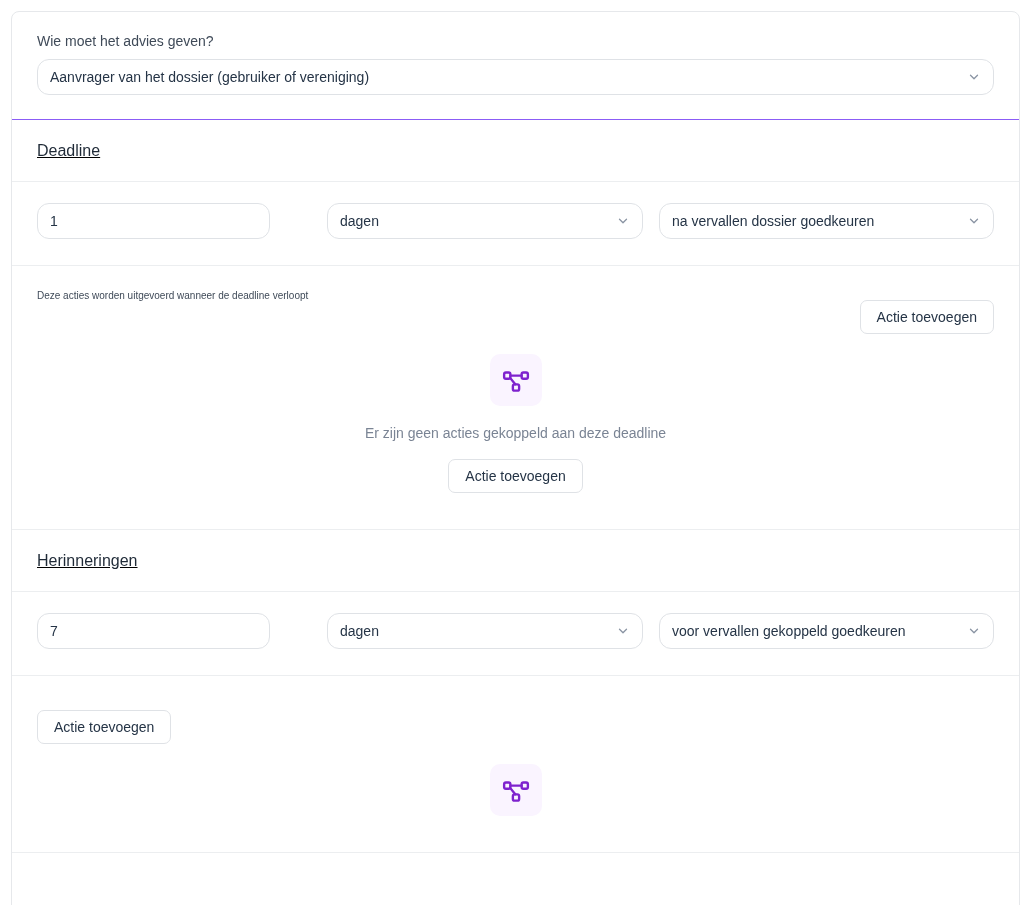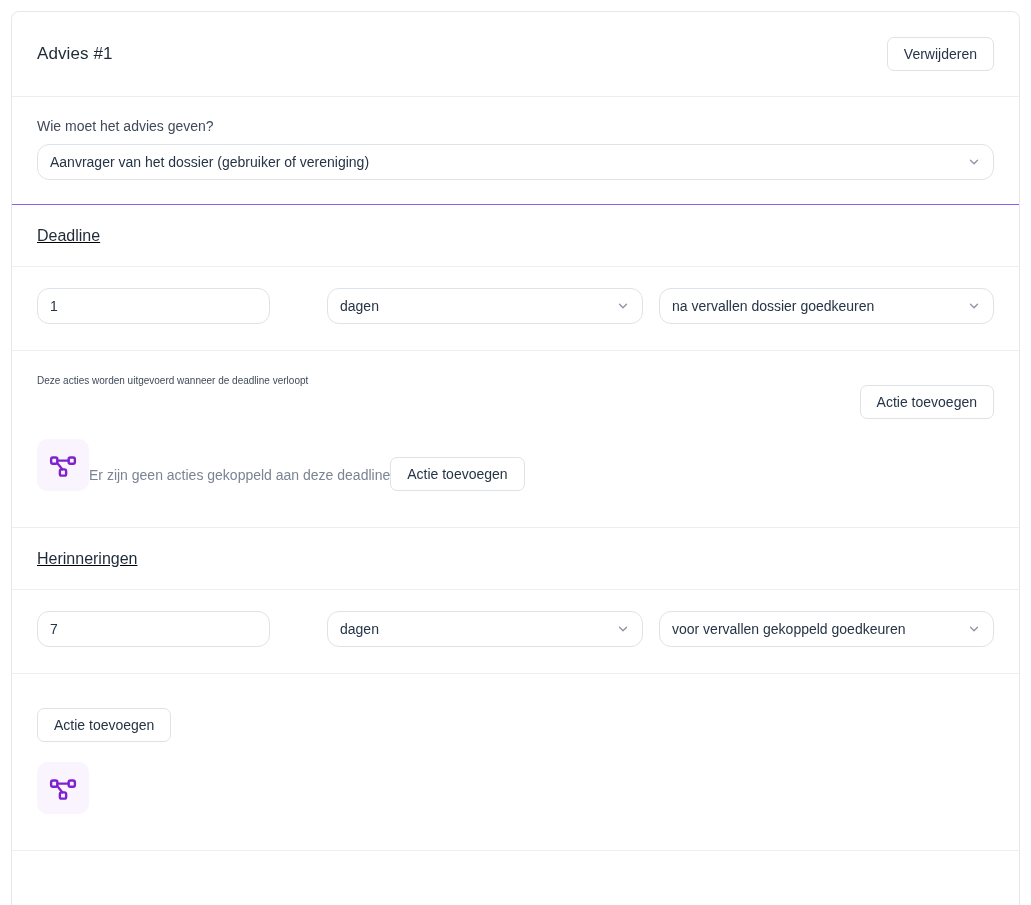--- a/index.html
+++ b/index.html
@@ -141,21 +141,21 @@
   }
   .actions-desc {
     font-size: 10px;
     color: #3f4a58;
     padding-top: 2px;
   }
   .actions-head .btn { margin-top: 12px; }
 
   .empty-state {
     display: flex;
-    flex-direction: row;
+    flex-direction: column;
     align-items: center;
     padding: 10px 0 36px 0;
   }
   .empty-icon {
     width: 52px;
     height: 52px;
     border-radius: 10px;
     background: #faf4ff;
     display: flex;
     align-items: center;
@@ -169,24 +169,20 @@
   }
   .empty-state .btn { margin-top: 18px; }
 </style>
 </head>
 <body>
 
 <div class="page">
 
   <div class="card">
 
-    <div class="card-header">
-      <div class="card-title">Advies #1</div>
-      <button class="btn">Verwijderen</button>
-    </div>
 
     <div class="field-block">
       <span class="field-label">Wie moet het advies geven?</span>
       <div class="control select">
         <span>Aanvrager van het dossier (gebruiker of vereniging)</span>
         <svg class="chev" viewBox="0 0 24 24" fill="none" stroke="currentColor" stroke-width="2.2" stroke-linecap="round" stroke-linejoin="round">
             <polyline points="6 9 12 15 18 9"></polyline>
           </svg>
       </div>
     </div>

